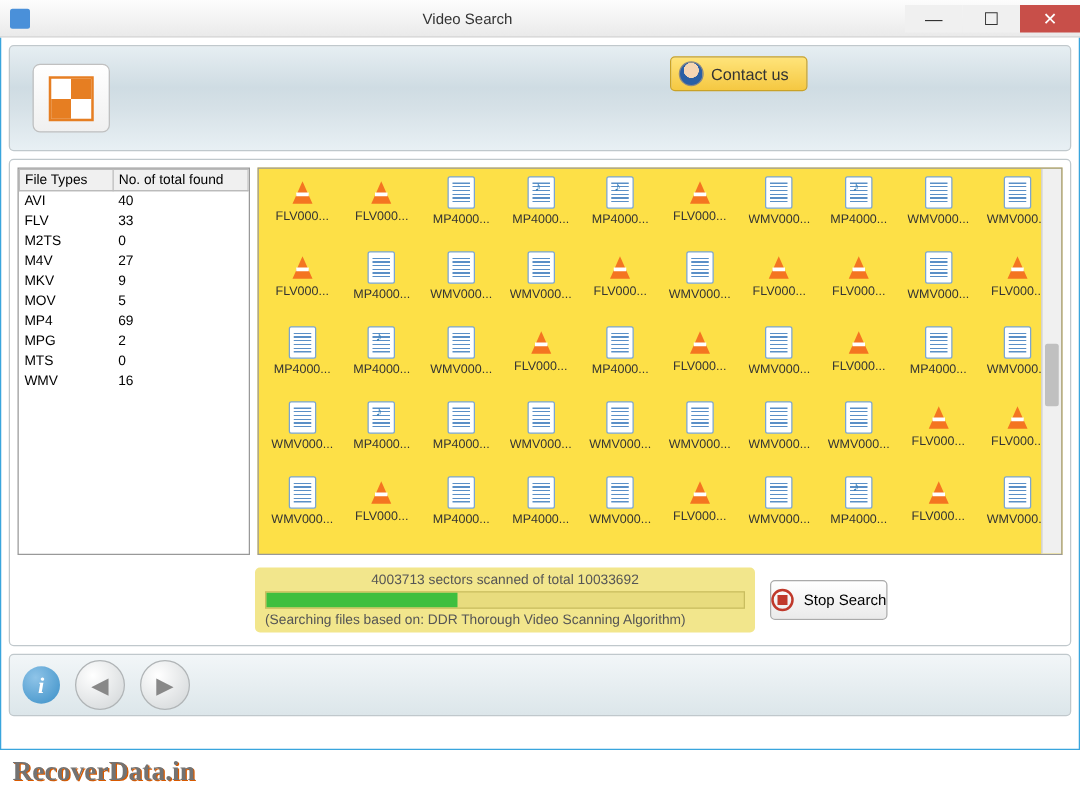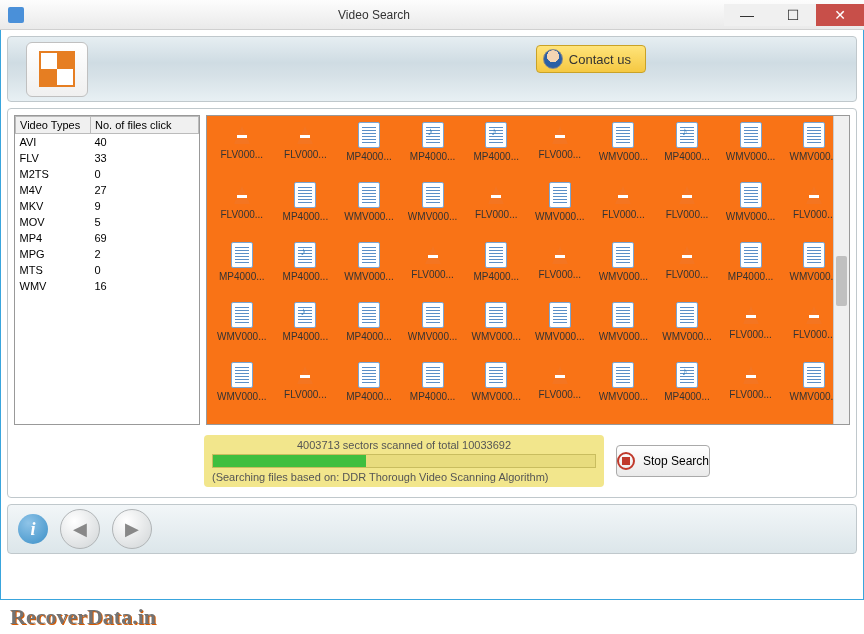--- a/index.html
+++ b/index.html
@@ -12,42 +12,42 @@
 .titlebar-controls { display: flex; }
 .titlebar-btn { width: 46px; height: 22px; display: flex; align-items: center; justify-content: center; font-size: 14px; color: #333; }
 .titlebar-btn.min { background: #f0f0f0; }
 .titlebar-btn.max { background: #f0f0f0; }
 .titlebar-btn.close { background: #c84f49; color: #fff; width: 48px; }
 
 
 .window-body { border: 1px solid #39a5dd; border-top: none; height: 570px; padding: 6px; background: #fff; }
 
 
-.header-panel { height: 66px; background: linear-gradient(180deg, #e6eef2 0%, #cfdce3 40%, #d6e1e7 60%, #e8f0f4 100%); border: 1px solid #c0c8cc; border-radius: 4px; position: relative; display: flex; align-items: center; }
+.header-panel { height: 85px; background: linear-gradient(180deg, #e6eef2 0%, #cfdce3 40%, #d6e1e7 60%, #e8f0f4 100%); border: 1px solid #c0c8cc; border-radius: 4px; position: relative; display: flex; align-items: center; }
 .header-icon-box { margin-left: 18px; width: 62px; height: 55px; background: linear-gradient(#fff, #f0f0f0); border: 1px solid #c0c0c0; border-radius: 6px; display: flex; align-items: center; justify-content: center; }
 .header-icon-inner { width: 36px; height: 36px; background: repeating-conic-gradient(#e67e22 0 25%, #fff 0 50%); border: 2px solid #e67e22; }
 .contact-btn { position: absolute; right: 210px; top: 8px; background: linear-gradient(#ffe47a, #f5c842); border: 1px solid #c9a227; border-radius: 4px; padding: 3px 14px 3px 6px; display: flex; align-items: center; gap: 6px; font-size: 13px; color: #333; }
 .contact-avatar { width: 20px; height: 20px; border-radius: 50%; background: radial-gradient(circle at 50% 35%, #f5d5b3 40%, #2a5fa5 42%); border: 1px solid #888; }
 .ddr-logo { position: absolute; right: 30px; top: 6px; text-align: right; }
 .ddr-text { font-family: Georgia, serif; font-size: 40px; font-weight: bold; color: #f47521; text-shadow: 2px 2px 0 #d85a00; line-height: 0.95; letter-spacing: 2px; }
 .ddr-sub { font-family: Georgia, serif; font-size: 17px; color: #2a7fb8; font-style: italic; font-weight: bold; margin-top: 2px; }
 
 
 .content-panel { border: 1px solid #c0c8cc; border-radius: 4px; margin-top: 6px; height: 390px; padding: 6px; display: flex; flex-direction: column; background: #fff; }
 .content-top { display: flex; gap: 6px; height: 310px; }
 
 
 .filetype-table { width: 186px; border: 1px solid #999; background: #fff; font-size: 11px; overflow: hidden; }
 .filetype-table table { width: 100%; border-collapse: collapse; }
 .filetype-table th { background: #f0f0f0; border: 1px solid #bbb; padding: 2px 4px; text-align: left; font-weight: normal; font-size: 11px; }
 .filetype-table td { padding: 0 4px; font-size: 11px; line-height: 16px; }
 .filetype-table td:first-child { width: 75px; }
 
 
-.file-grid { flex: 1; border: 1px solid #999; background: #f97316; overflow: hidden; position: relative; }
+.file-grid { flex: 1; border: 1px solid #999; background: #fde047; overflow: hidden; position: relative; }
 .file-grid-inner { display: grid; grid-template-columns: repeat(10, 1fr); gap: 2px; padding: 6px 4px; }
 .file-item { display: flex; flex-direction: column; align-items: center; font-size: 10px; color: #333; height: 58px; }
 .file-icon-cone { width: 24px; height: 24px; position: relative; }
 .file-icon-cone::before { content: ''; position: absolute; bottom: 2px; left: 4px; width: 0; height: 0; border-left: 8px solid transparent; border-right: 8px solid transparent; border-bottom: 18px solid #f47521; }
 .file-icon-cone::after { content: ''; position: absolute; bottom: 8px; left: 7px; width: 10px; height: 3px; background: #fff; }
 .file-icon-doc { width: 22px; height: 26px; background: #fff; border: 1px solid #7aa5d2; border-radius: 2px; position: relative; }
 .file-icon-doc::before { content: ''; position: absolute; top: 4px; left: 3px; right: 3px; height: 16px; background: repeating-linear-gradient(0deg, #5a8fc7 0 1px, transparent 1px 3px); }
 .file-icon-doc.music::after { content: '♪'; position: absolute; top: 2px; left: 5px; font-size: 11px; color: #3a7fb8; }
 .file-label { margin-top: 3px; white-space: nowrap; overflow: hidden; text-overflow: ellipsis; max-width: 56px; }
 .grid-scrollbar { position: absolute; right: 0; top: 0; bottom: 0; width: 16px; background: #f0f0f0; border-left: 1px solid #ccc; }
@@ -98,22 +98,22 @@
     </div>
   </div>
 
   <div class="content-panel">
     <div class="content-top">
 
       <div class="filetype-table">
         <table>
           <thead>
             <tr>
-              <th>Video Types</th>
-              <th>No. of files click</th>
+              <th>File Types</th>
+              <th>No. of total found</th>
             </tr>
           </thead>
           <tbody id="filetype-rows">
               <tr>
                 <td>AVI</td>
                 <td>40</td>
               </tr>
               <tr>
                 <td>FLV</td>
                 <td>33</td>

